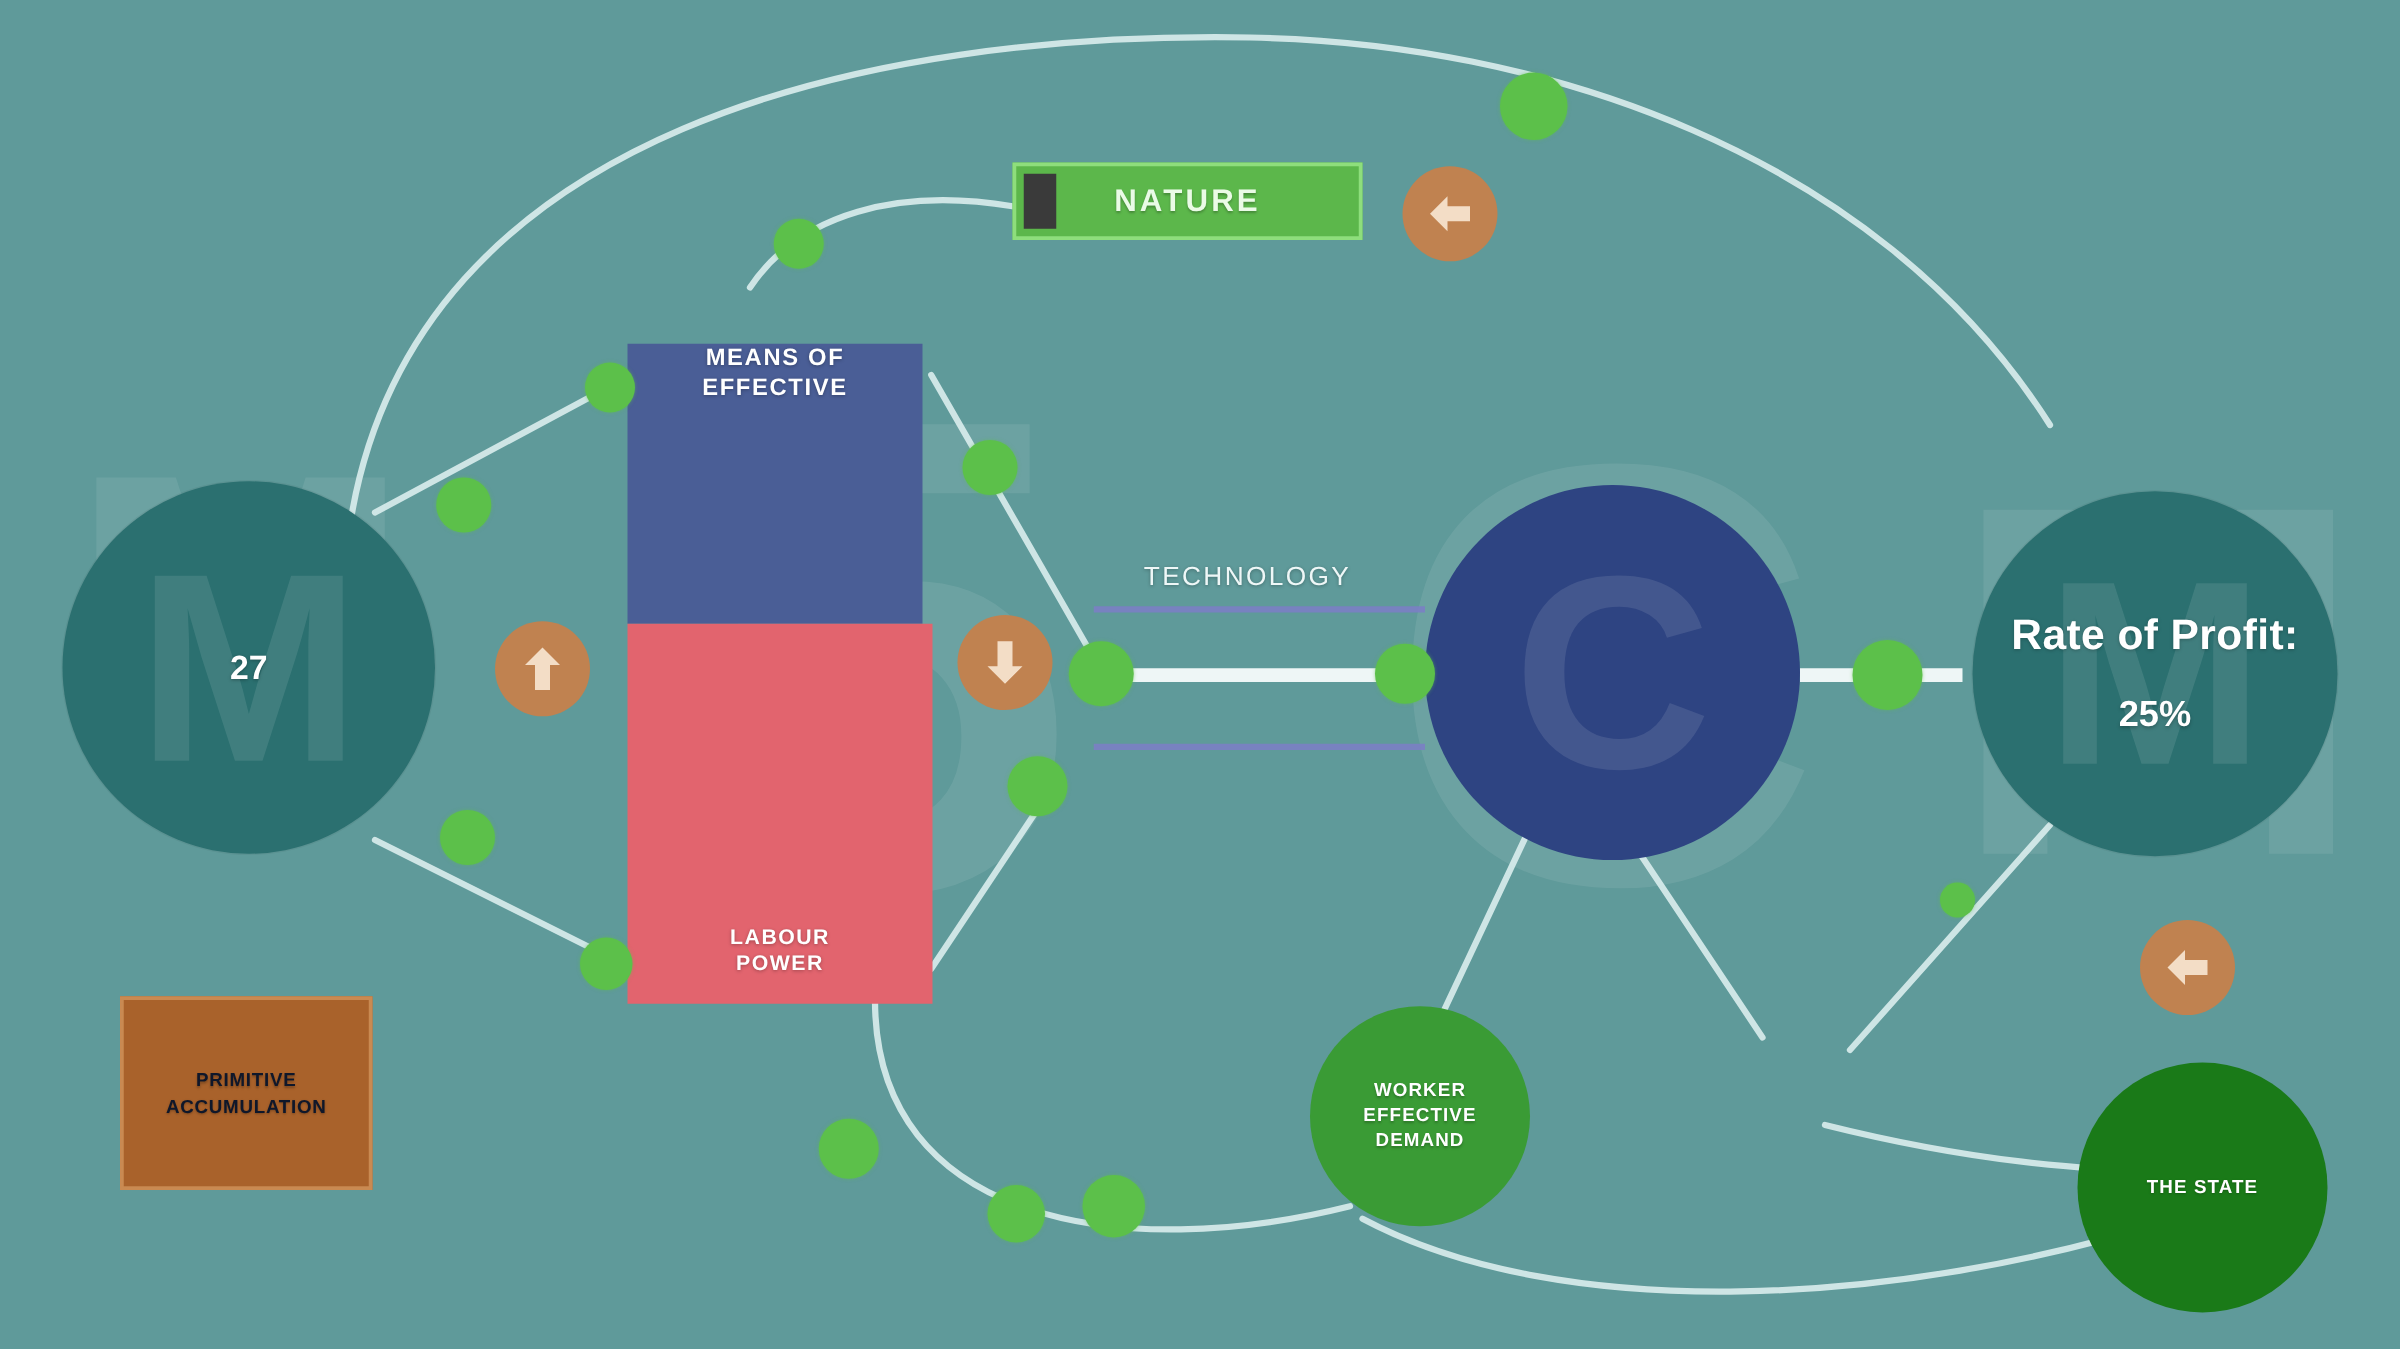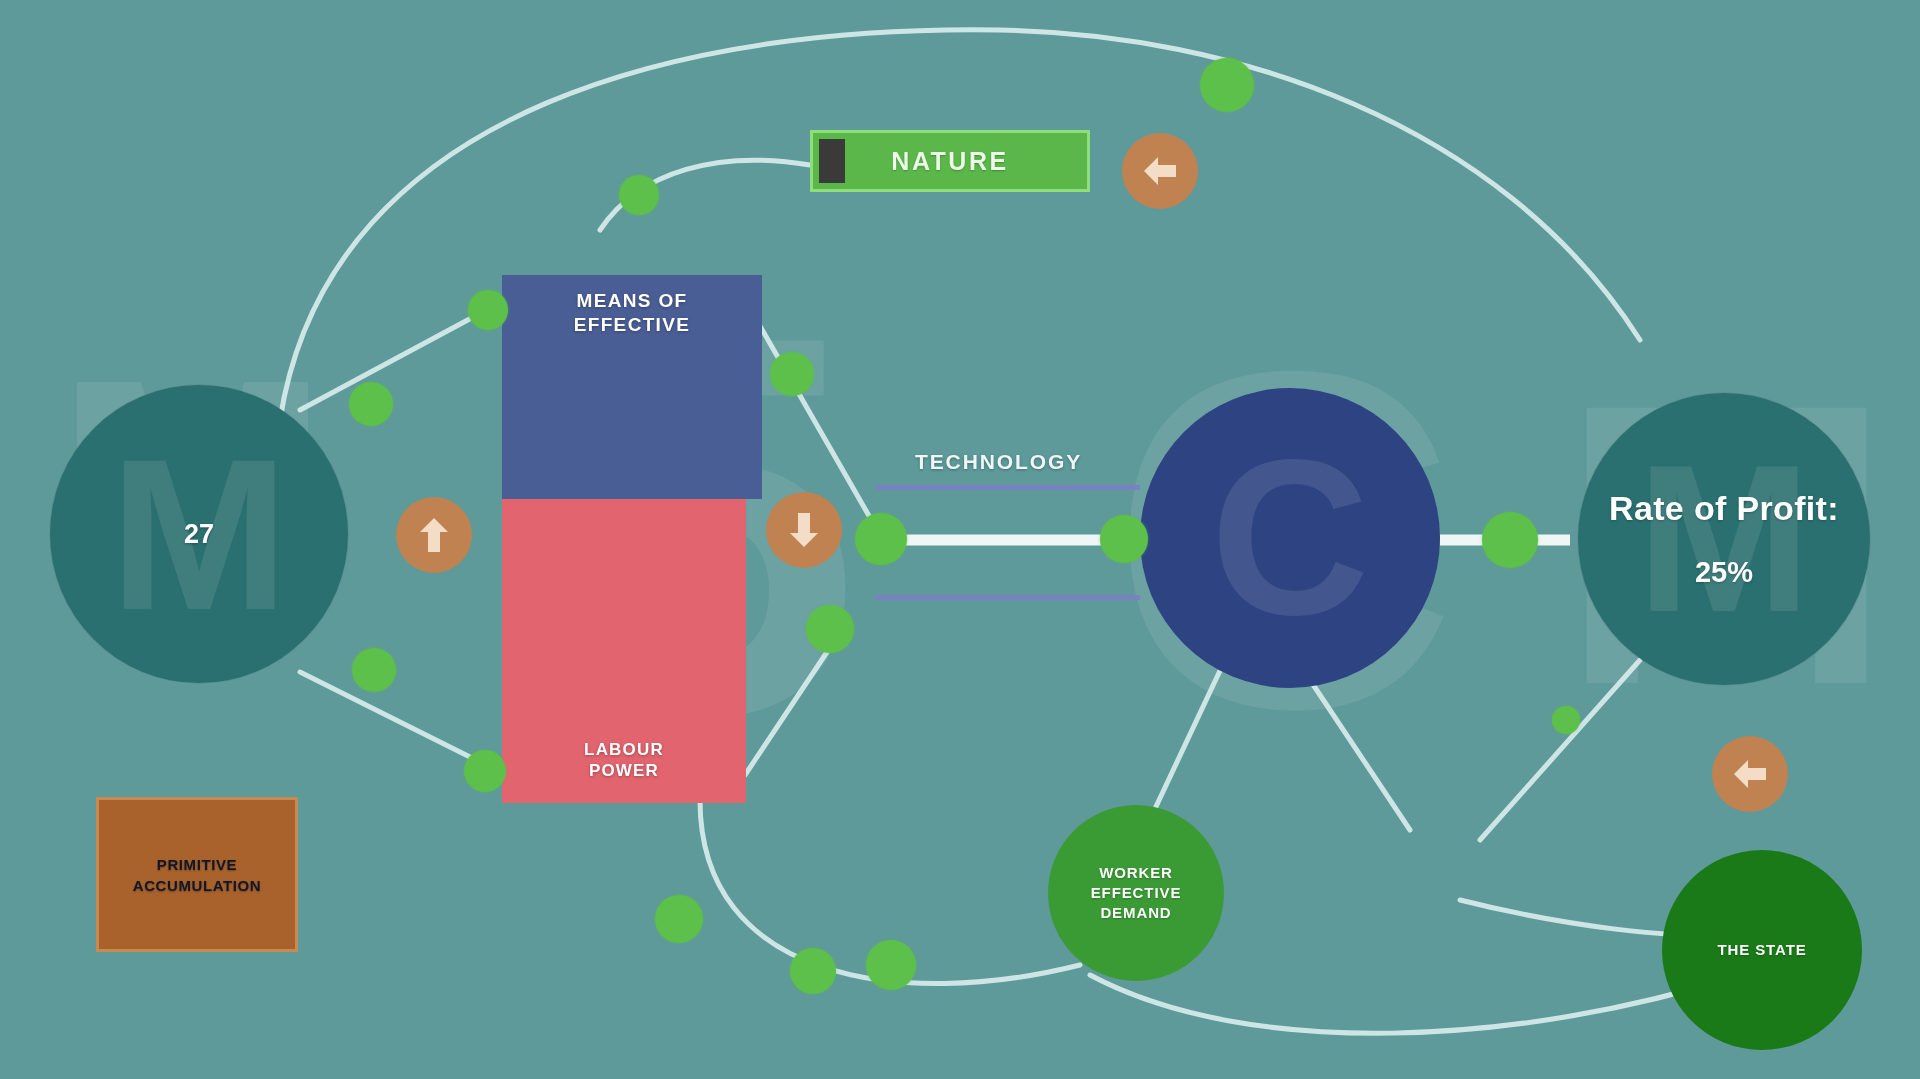--- a/index.html
+++ b/index.html
@@ -122,21 +122,21 @@
   
   .techbar {
     position: absolute;
     background: #7b7fc4;
     height: 5px;
     opacity: 0.9;
   }
   #tech-label {
     position: absolute;
     color: #eef7f7;
-    font-weight: bold;
+    font-weight: normal;
     letter-spacing: 0.09em;
     font-size: 21px;
     text-shadow: 0 1px 3px rgba(0,0,0,0.3);
     white-space: nowrap;
   }
 
   .rop-line1 {
     font-size: 34px;
     font-weight: bold;
     letter-spacing: 0.01em;
@@ -229,21 +229,21 @@
 
   <div class="techbar" style="left:875px; top:485px; width:265px;"></div>
   <div class="techbar" style="left:875px; top:595px; width:265px;"></div>
   <div id="tech-label" style="left:915px; top:450px;">TECHNOLOGY</div>
 
   <div id="nature-bar" style="left:810px; top:130px; width:280px; height:62px;">
     <div id="nature-fill"></div>
     <div id="nature-label">NATURE</div>
   </div>
 
-  <div class="boxlabel" id="mop" style="left:502px; top:275px; width:260px; height:224px; align-items:flex-start; padding-top:14px;">
+  <div class="boxlabel" id="mop" style="left:502px; top:275px; width:236px; height:224px; align-items:flex-start; ">
     <div class="mop-cap">
       <span>MEANS OF</span><br>
       <span>EFFECTIVE</span>
     </div>
   </div>
 
   <div class="boxlabel" id="labour" style="left:502px; top:499px; width:244px; height:304px; align-items:flex-end; padding-bottom:22px;">
     <div class="mop-cap" style="font-size:17px;">
       <span>LABOUR</span><br>
       <span>POWER</span>

